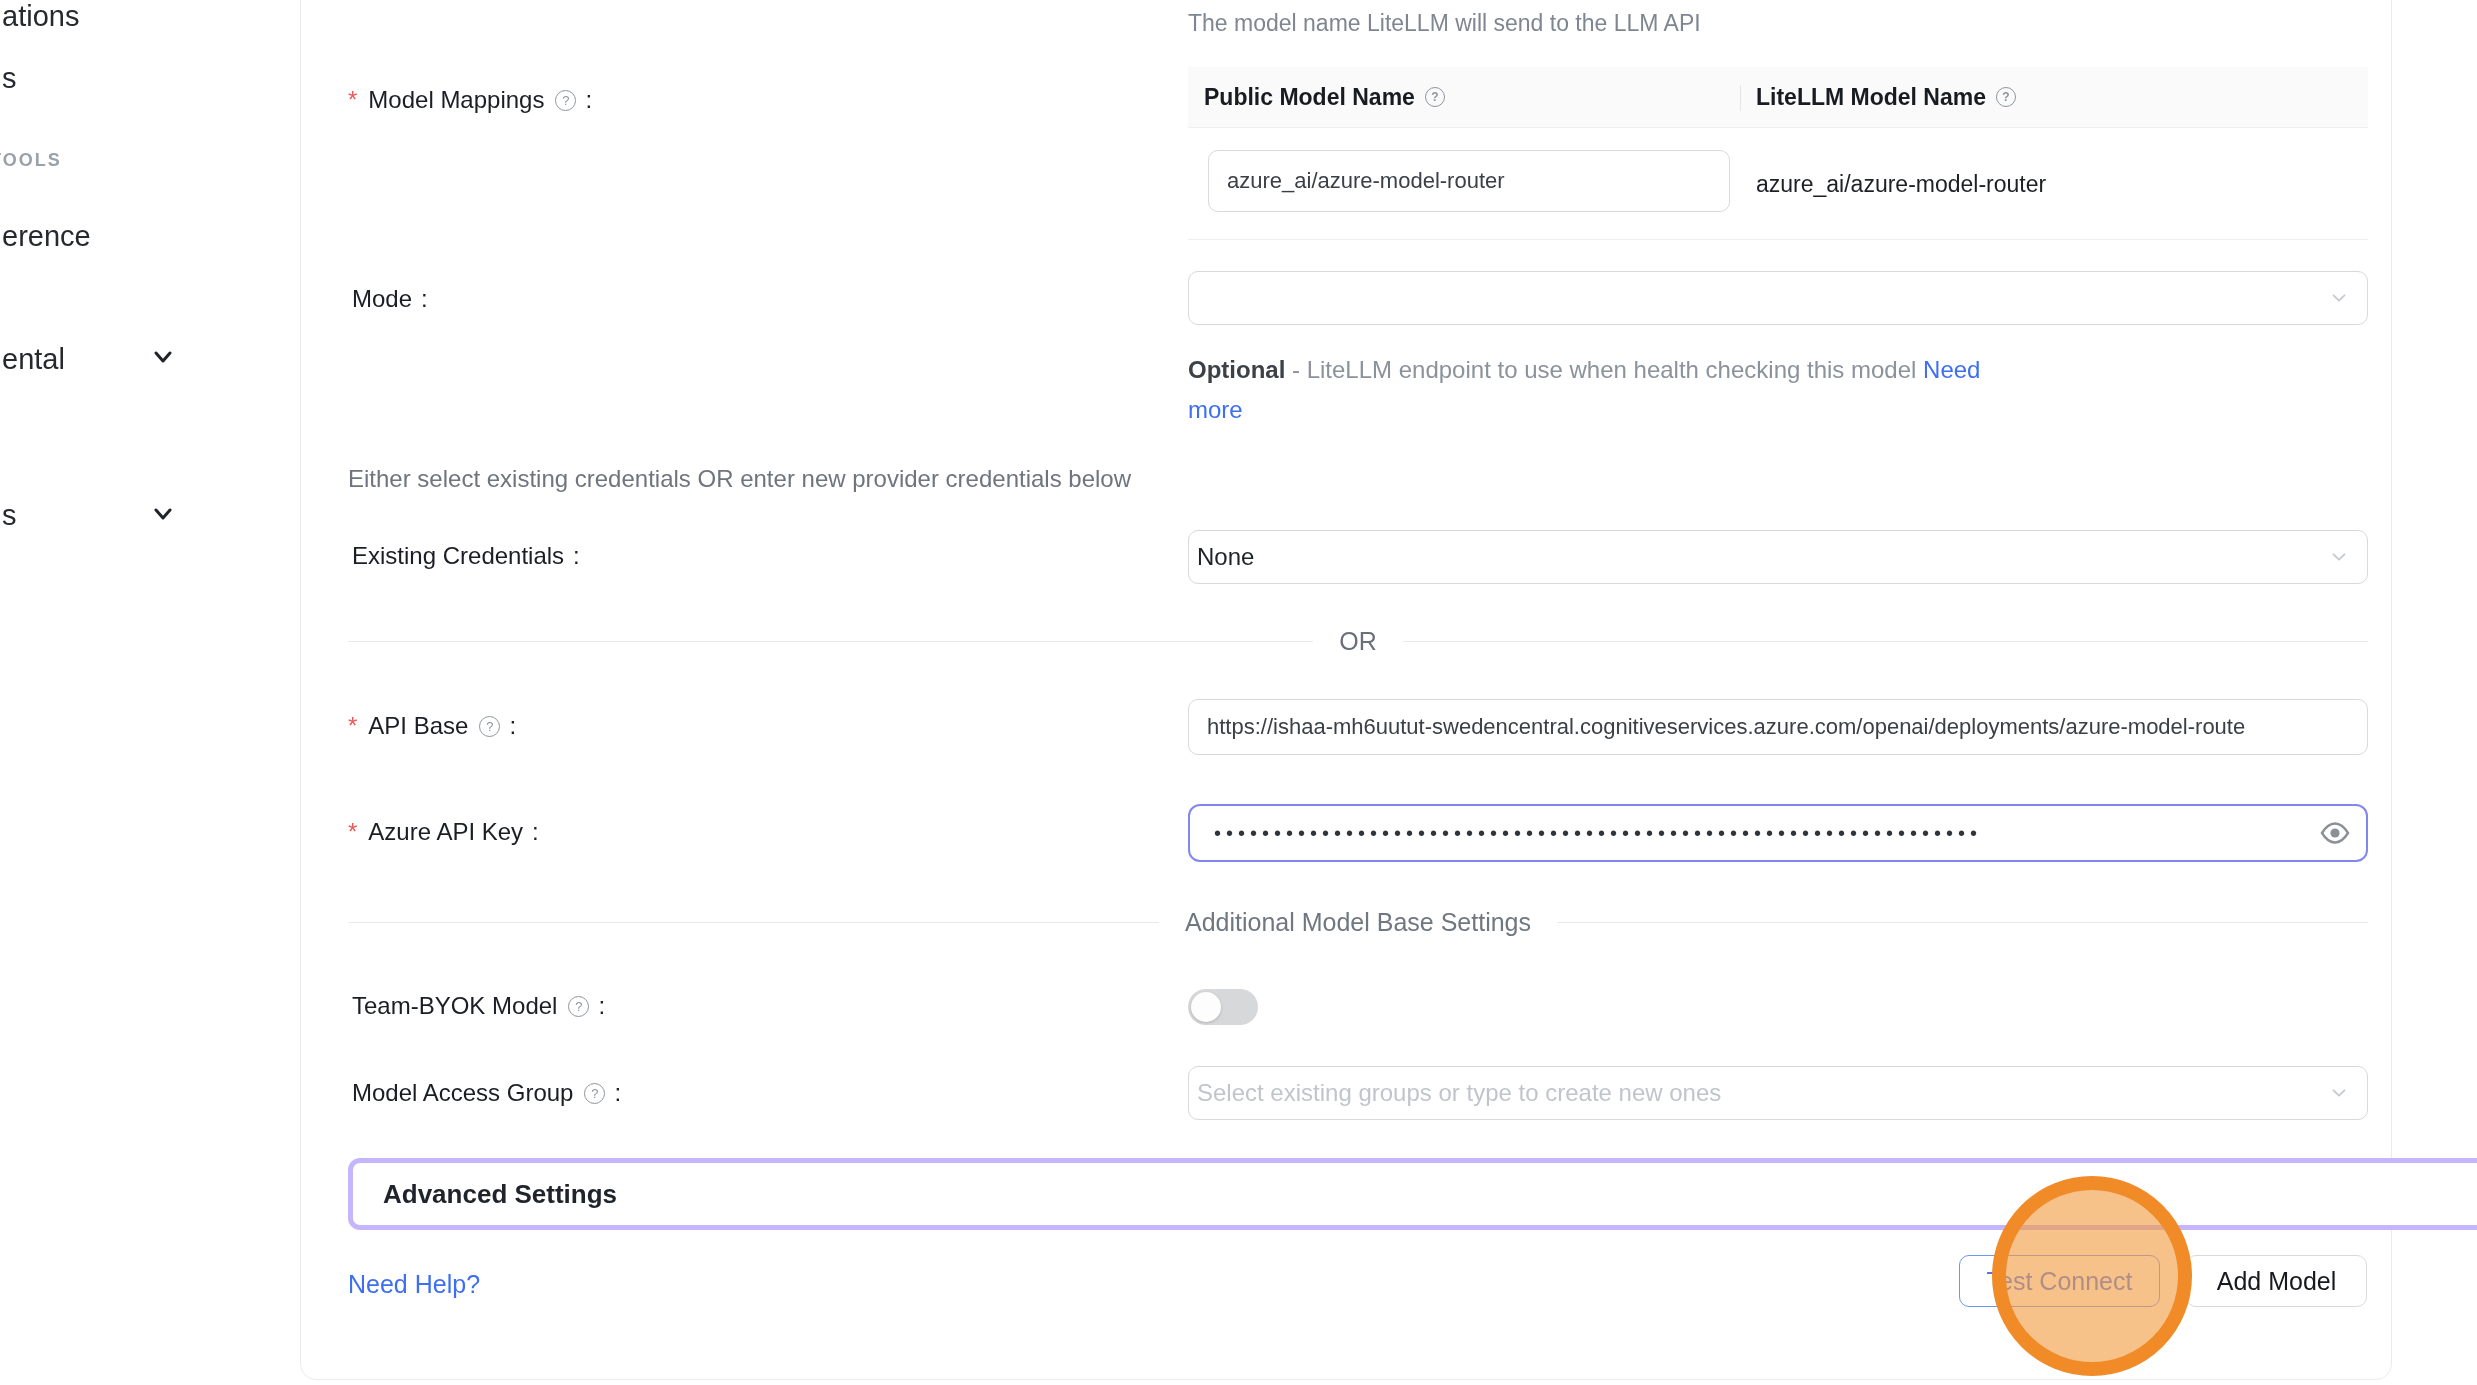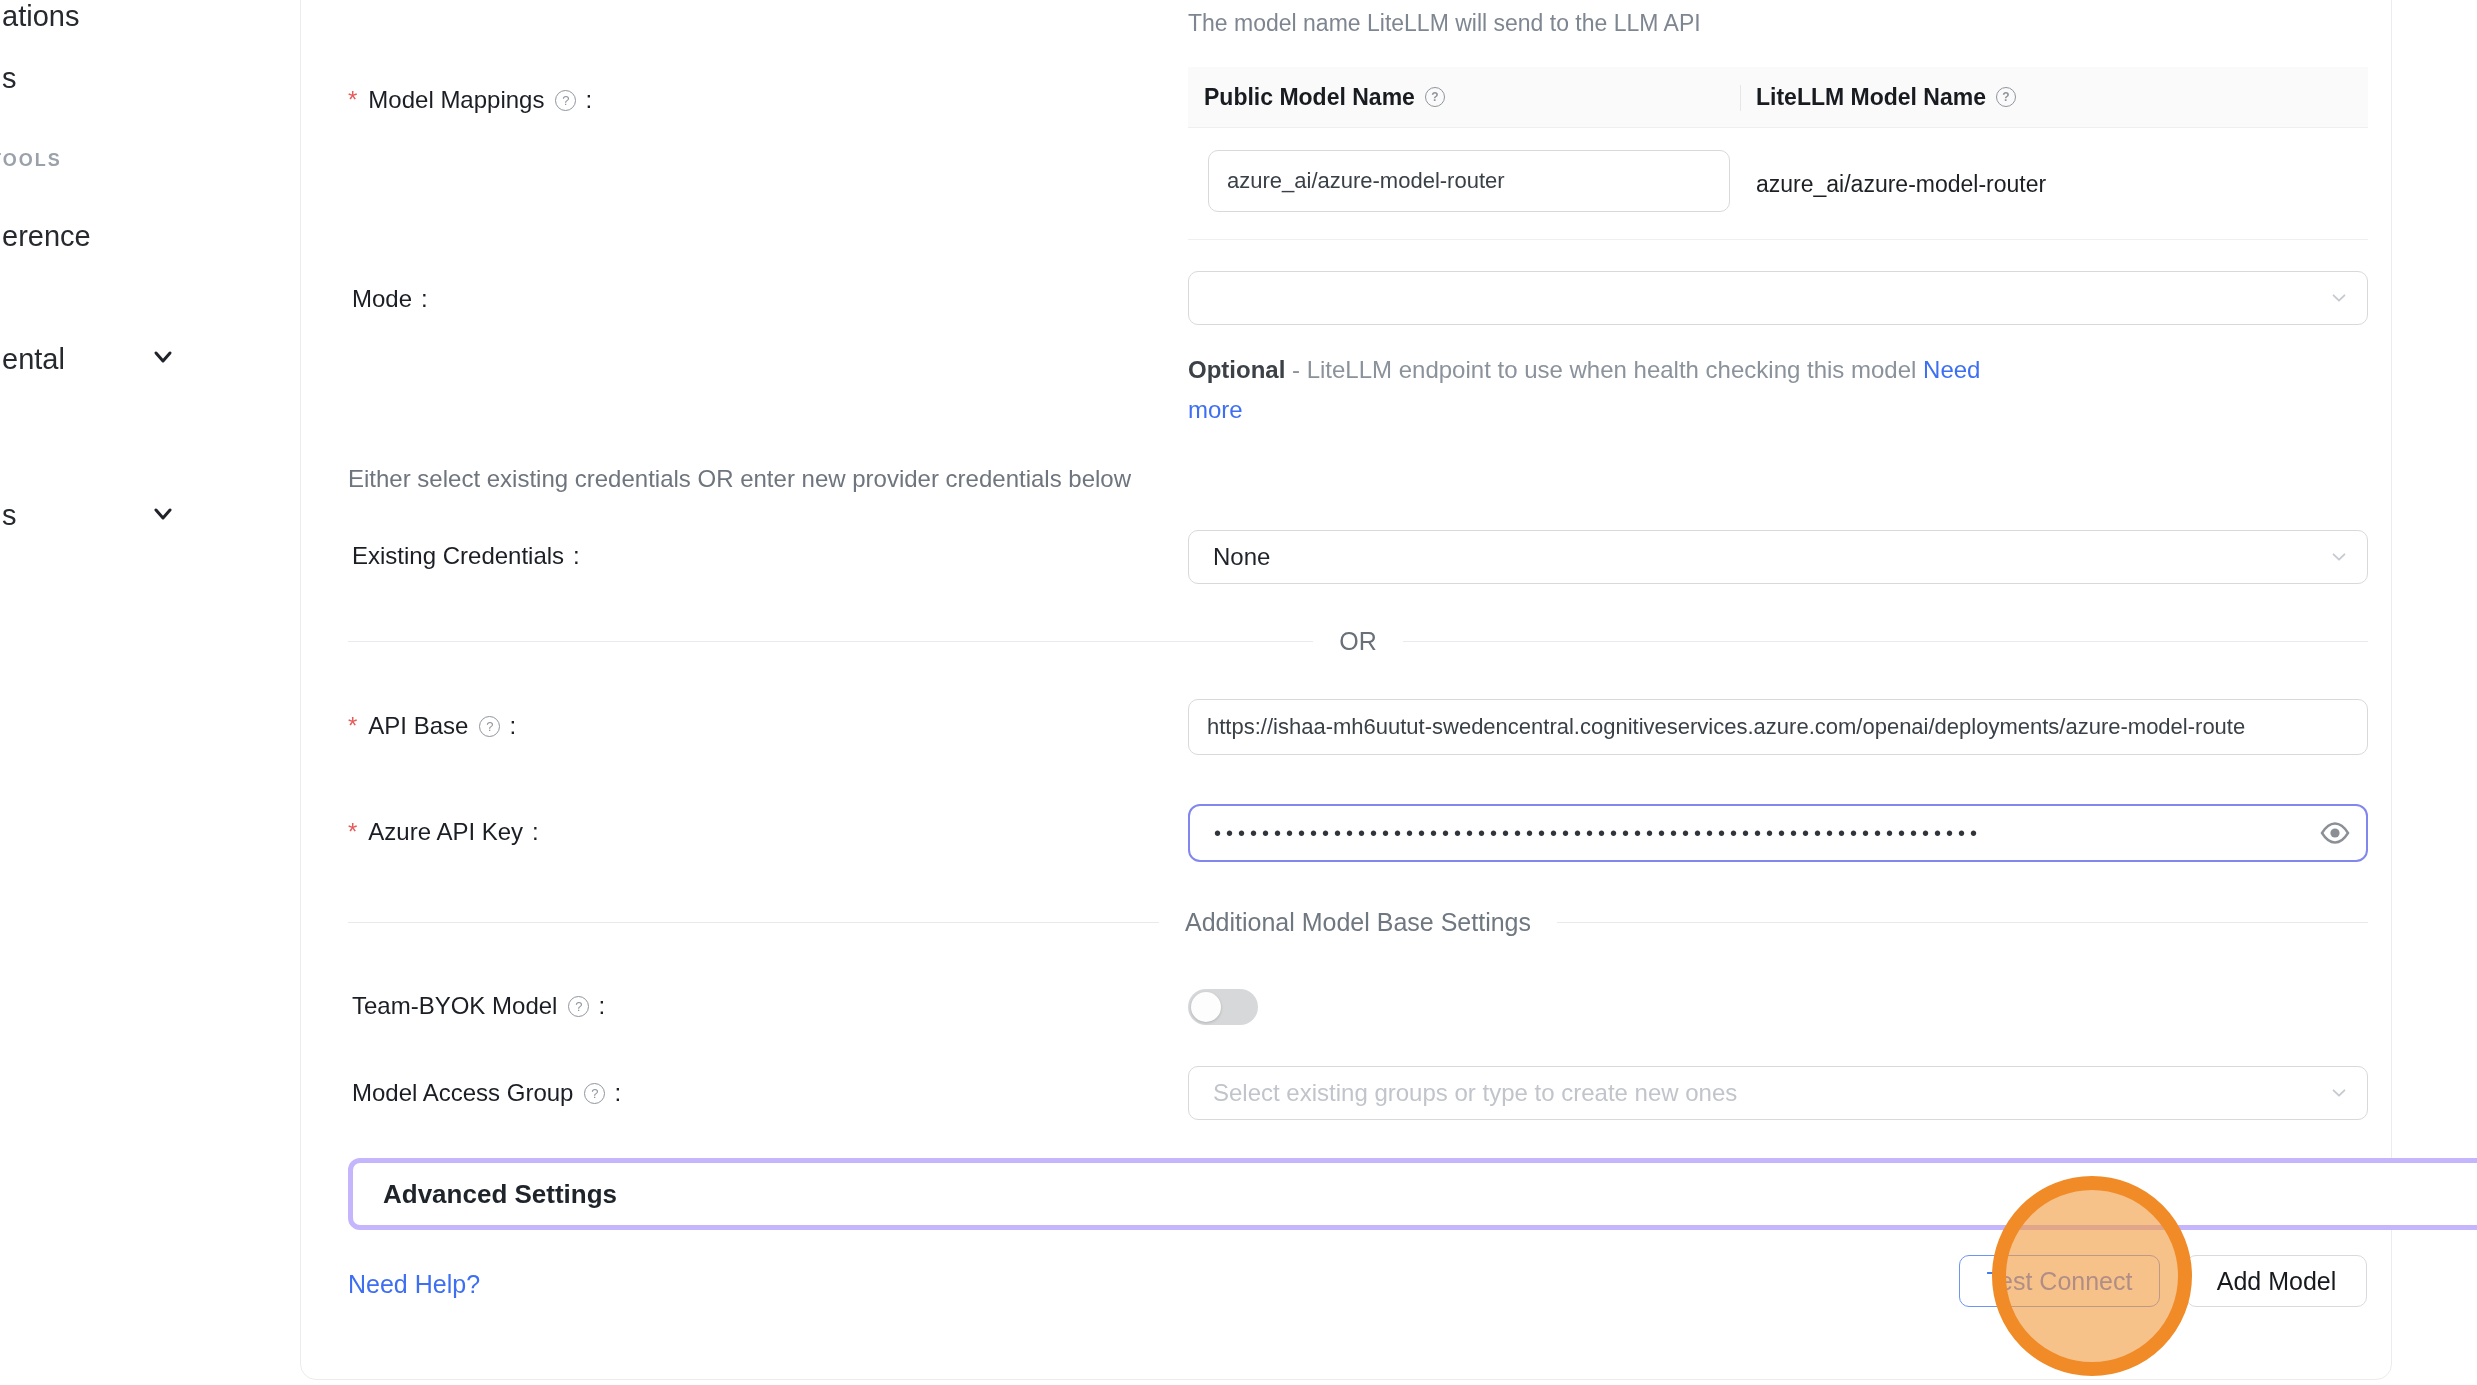--- a/index.html
+++ b/index.html
@@ -28,21 +28,21 @@
   .req { color:#e85a5a; font-size:24px; margin-right:2px; }
   .qicon {
     display:inline-flex; align-items:center; justify-content:center;
     width:21px; height:21px; border:1.5px solid #8f959d; border-radius:50%;
     font-size:13px; color:#8f959d; margin-left:2px;
   }
   .colon { color:#1b1e24; }
   .sel {
     position:absolute; width:1180px; height:54px; background:#fff;
     border:1px solid #d9d9d9; border-radius:10px;
-    display:flex; align-items:center; padding:0 52px 0 24px; font-size:24px;
+    display:flex; align-items:center; padding:0 52px 0 8px; font-size:24px;
   }
   .sel .chev { position:absolute; right:18px; top:50%; transform:translateY(-50%); }
   .placeholder { color:#c1c5cb; overflow:hidden; white-space:nowrap; }
   .inp {
     position:absolute; border:1px solid #d9d9d9; border-radius:10px; background:#fff;
     font-family:"Liberation Sans","DejaVu Sans",sans-serif;
     font-size:22px; color:#3a4047; padding:0 6px 0 18px; outline:none; white-space:nowrap;
   }
   .gray-note { position:absolute; font-size:24px; color:#6e757e; white-space:nowrap; }
 

